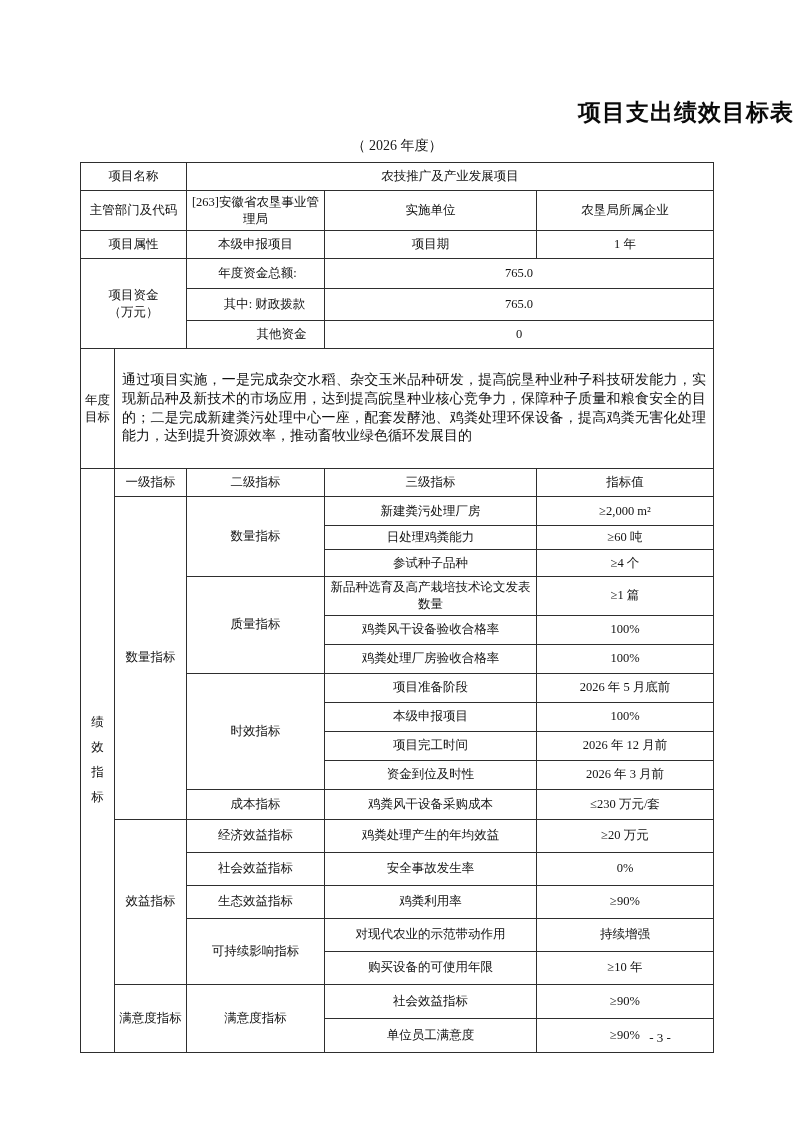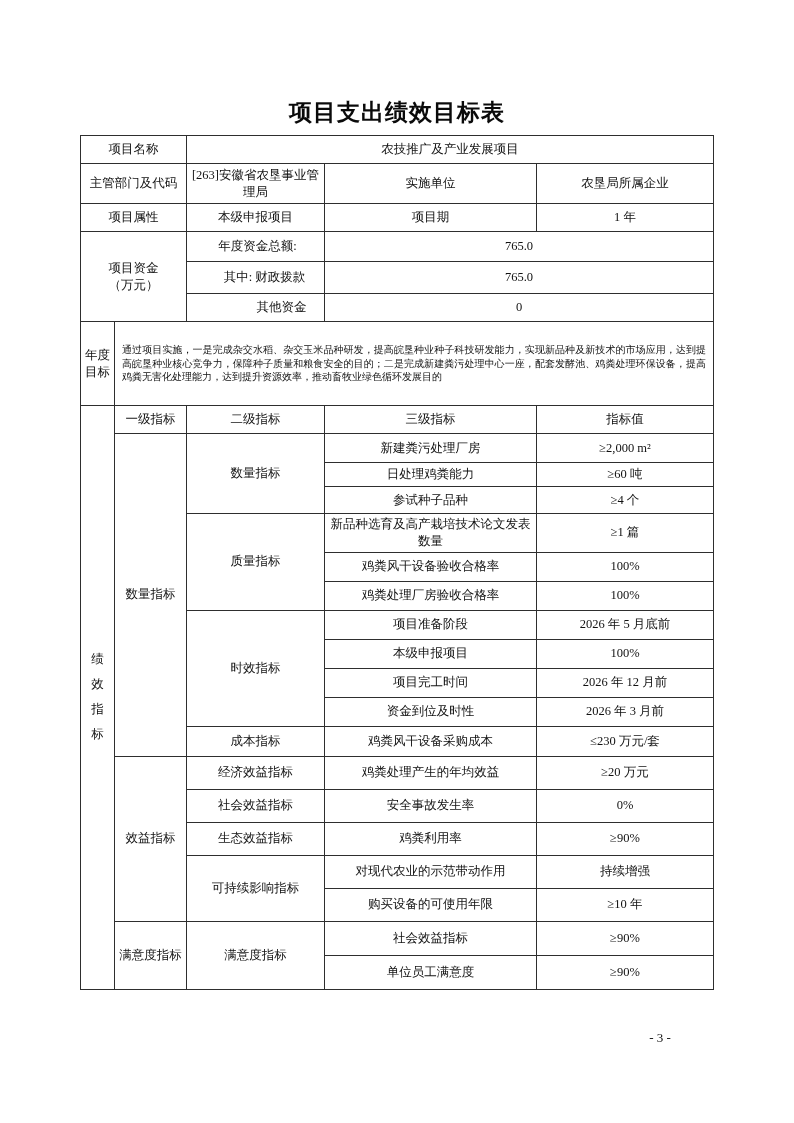--- a/index.html
+++ b/index.html
@@ -9,21 +9,21 @@
     width: 794px;
     height: 1123px;
     background: #ffffff;
     color: #111111;
     font-family: "Liberation Serif", "DejaVu Serif", serif;
     overflow: hidden;
   }
   .doc-title {
     margin: 0;
     padding-top: 97px;
-    text-align: center;
+    text-align: right;
     font-size: 23px;
     font-weight: bold;
     letter-spacing: 1px;
     color: #0a0a0a;
   }
   .doc-subtitle {
     margin-top: 9px;
     text-align: center;
     font-size: 14px;
     color: #161616;
@@ -42,22 +42,22 @@
     text-align: center;
     vertical-align: middle;
     padding: 2px 4px;
     overflow: hidden;
     word-break: break-all;
   }
   td.left { text-align: center; }
   .pre { white-space: pre-line; margin-left: 20px; }
   .goal-text {
     text-align: justify;
-    padding: 12px 7px;
-    font-size: 10px;
+    padding: 22px 7px;
+    font-size: 14px;
     line-height: 1.34;
   }
   .side-label {
     white-space: pre-line;
     line-height: 2.0;
     letter-spacing: 0;
     padding: 0 2px;
   }
   .indent1 { padding-left: 8px; }
   .indent2 { padding-left: 22px; }
@@ -71,20 +71,21 @@
     font-size: 13px;
     color: #111111;
   }
 </style>
 </head>
 <body>
 
 <div class="page">
 
   <h1 class="doc-title">项目支出绩效目标表</h1>
+  <div class="doc-subtitle">（ 2026 年度）</div>
 
   <table class="main">
     <colgroup>
       <col style="width:34px">
         <col style="width:72px">
         <col style="width:138px">
         <col style="width:212px">
         <col style="width:177px">
     </colgroup>
 

